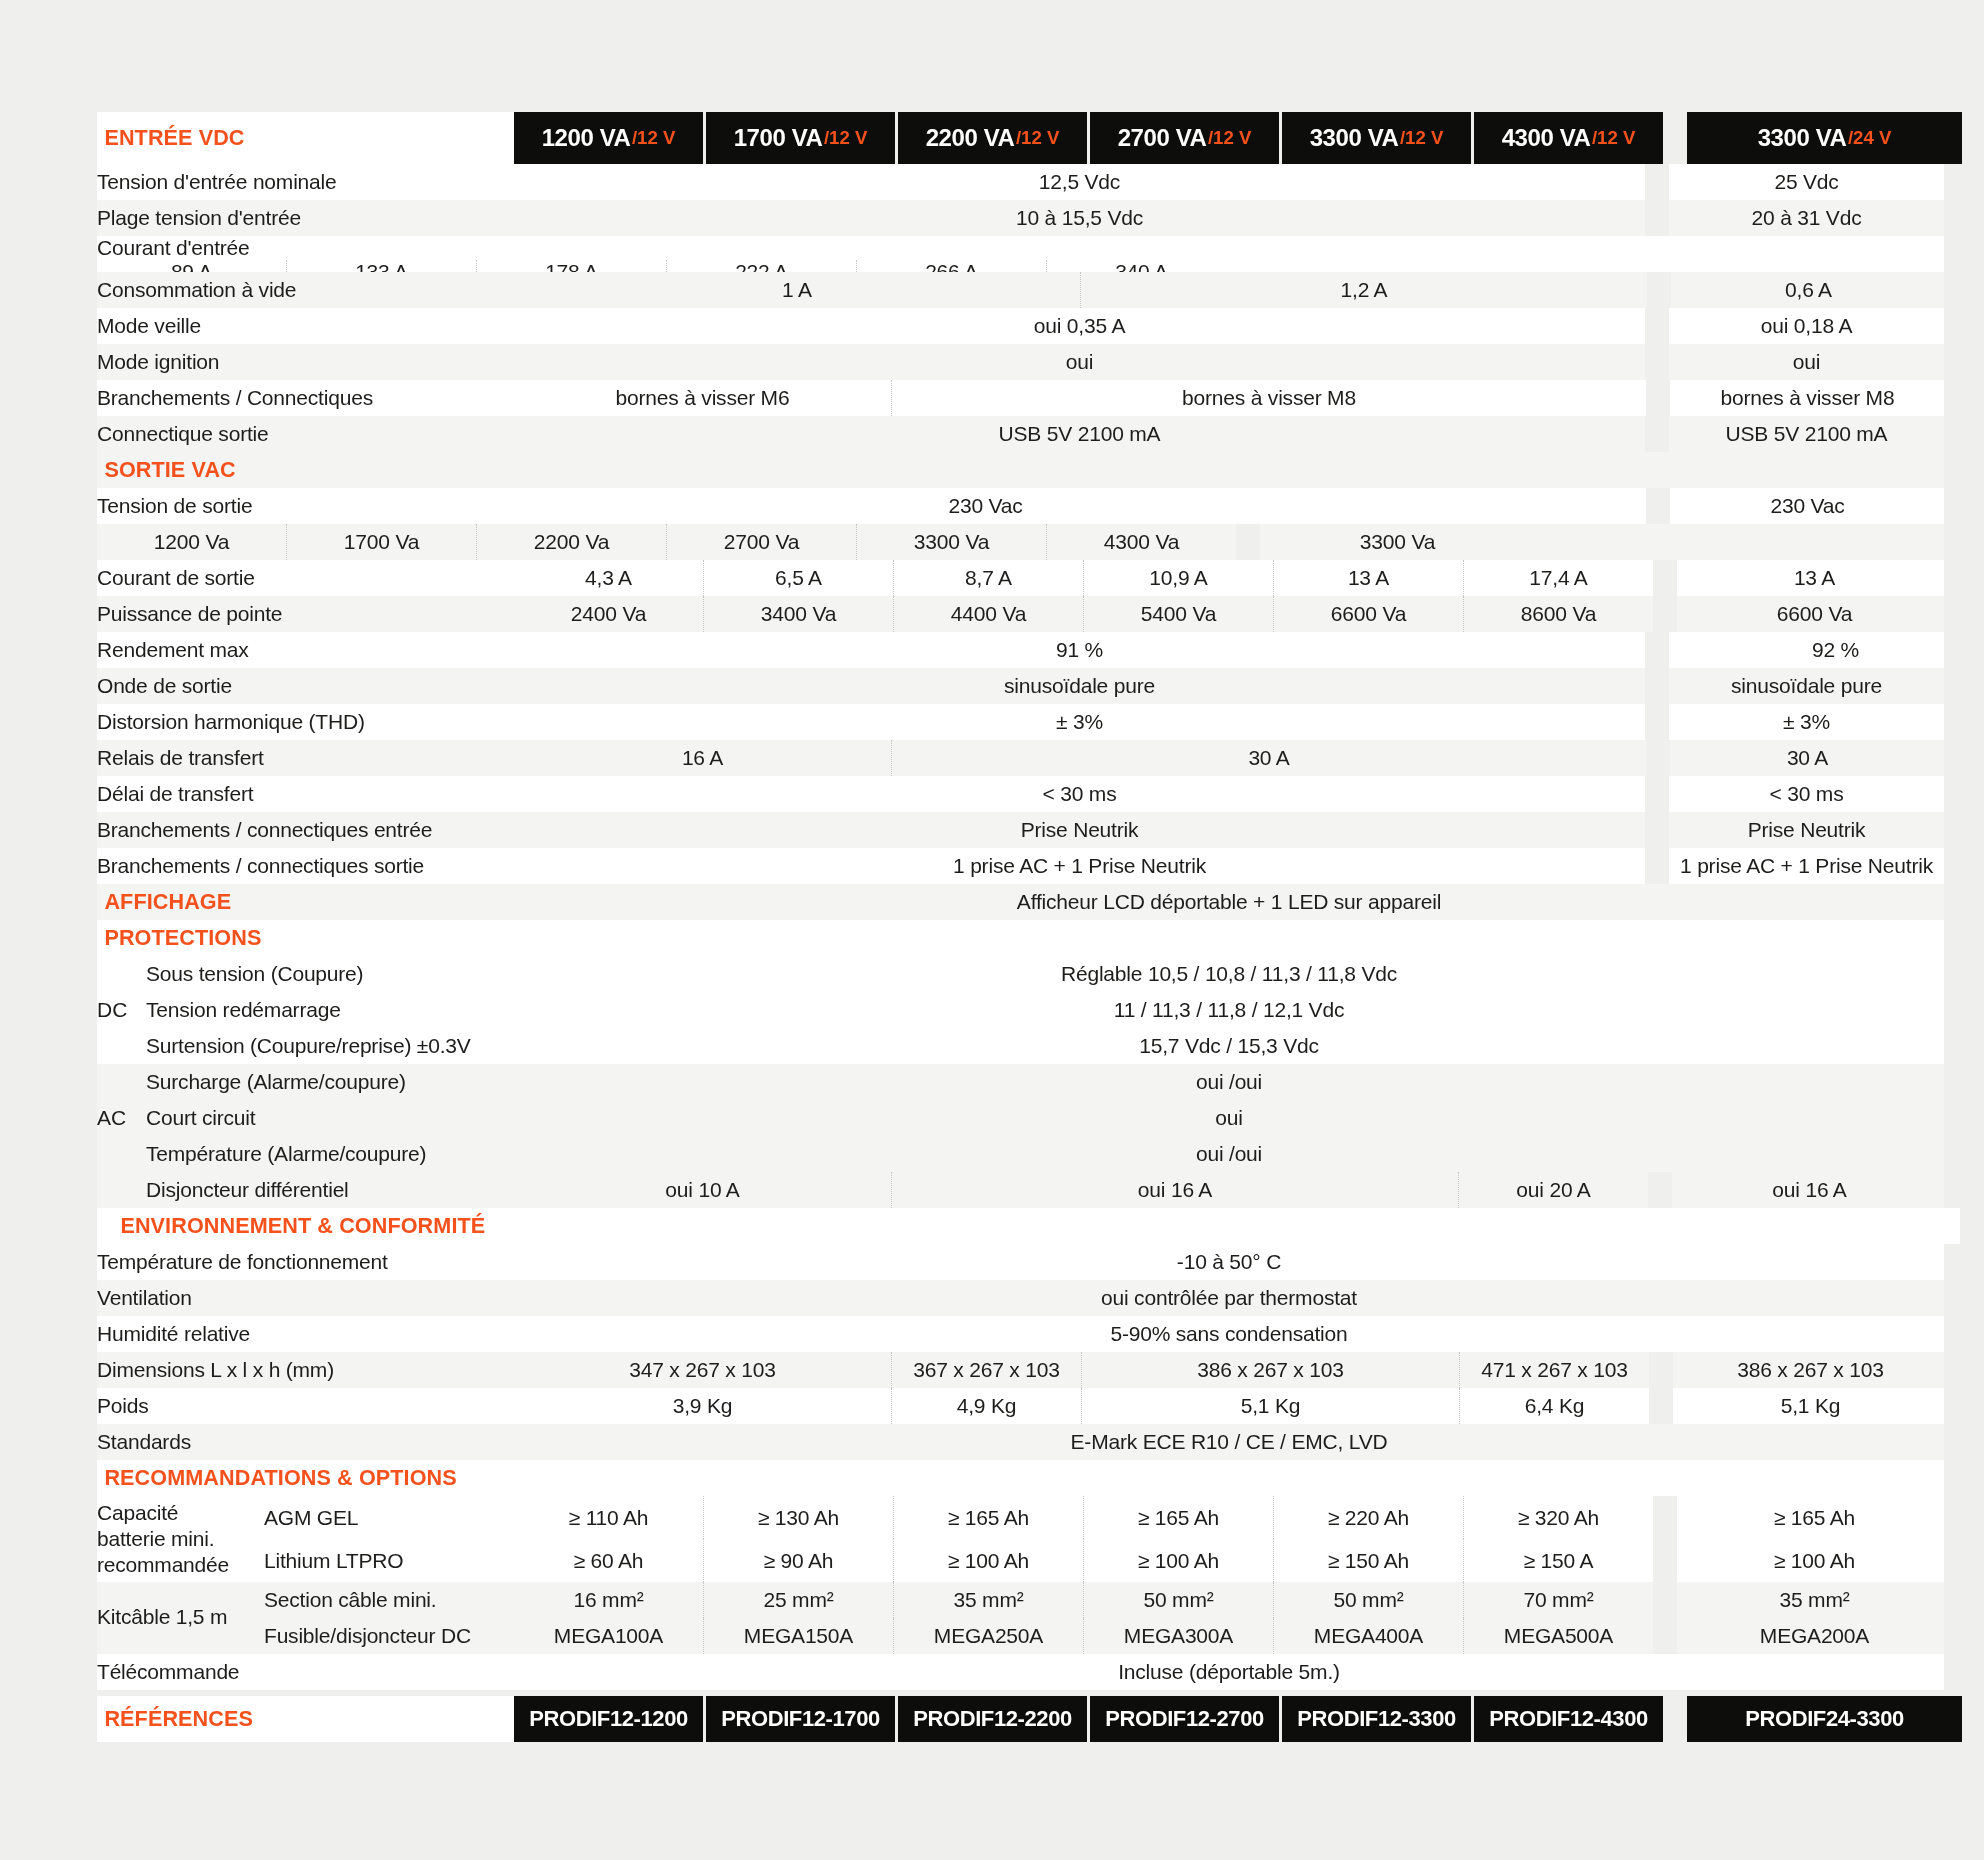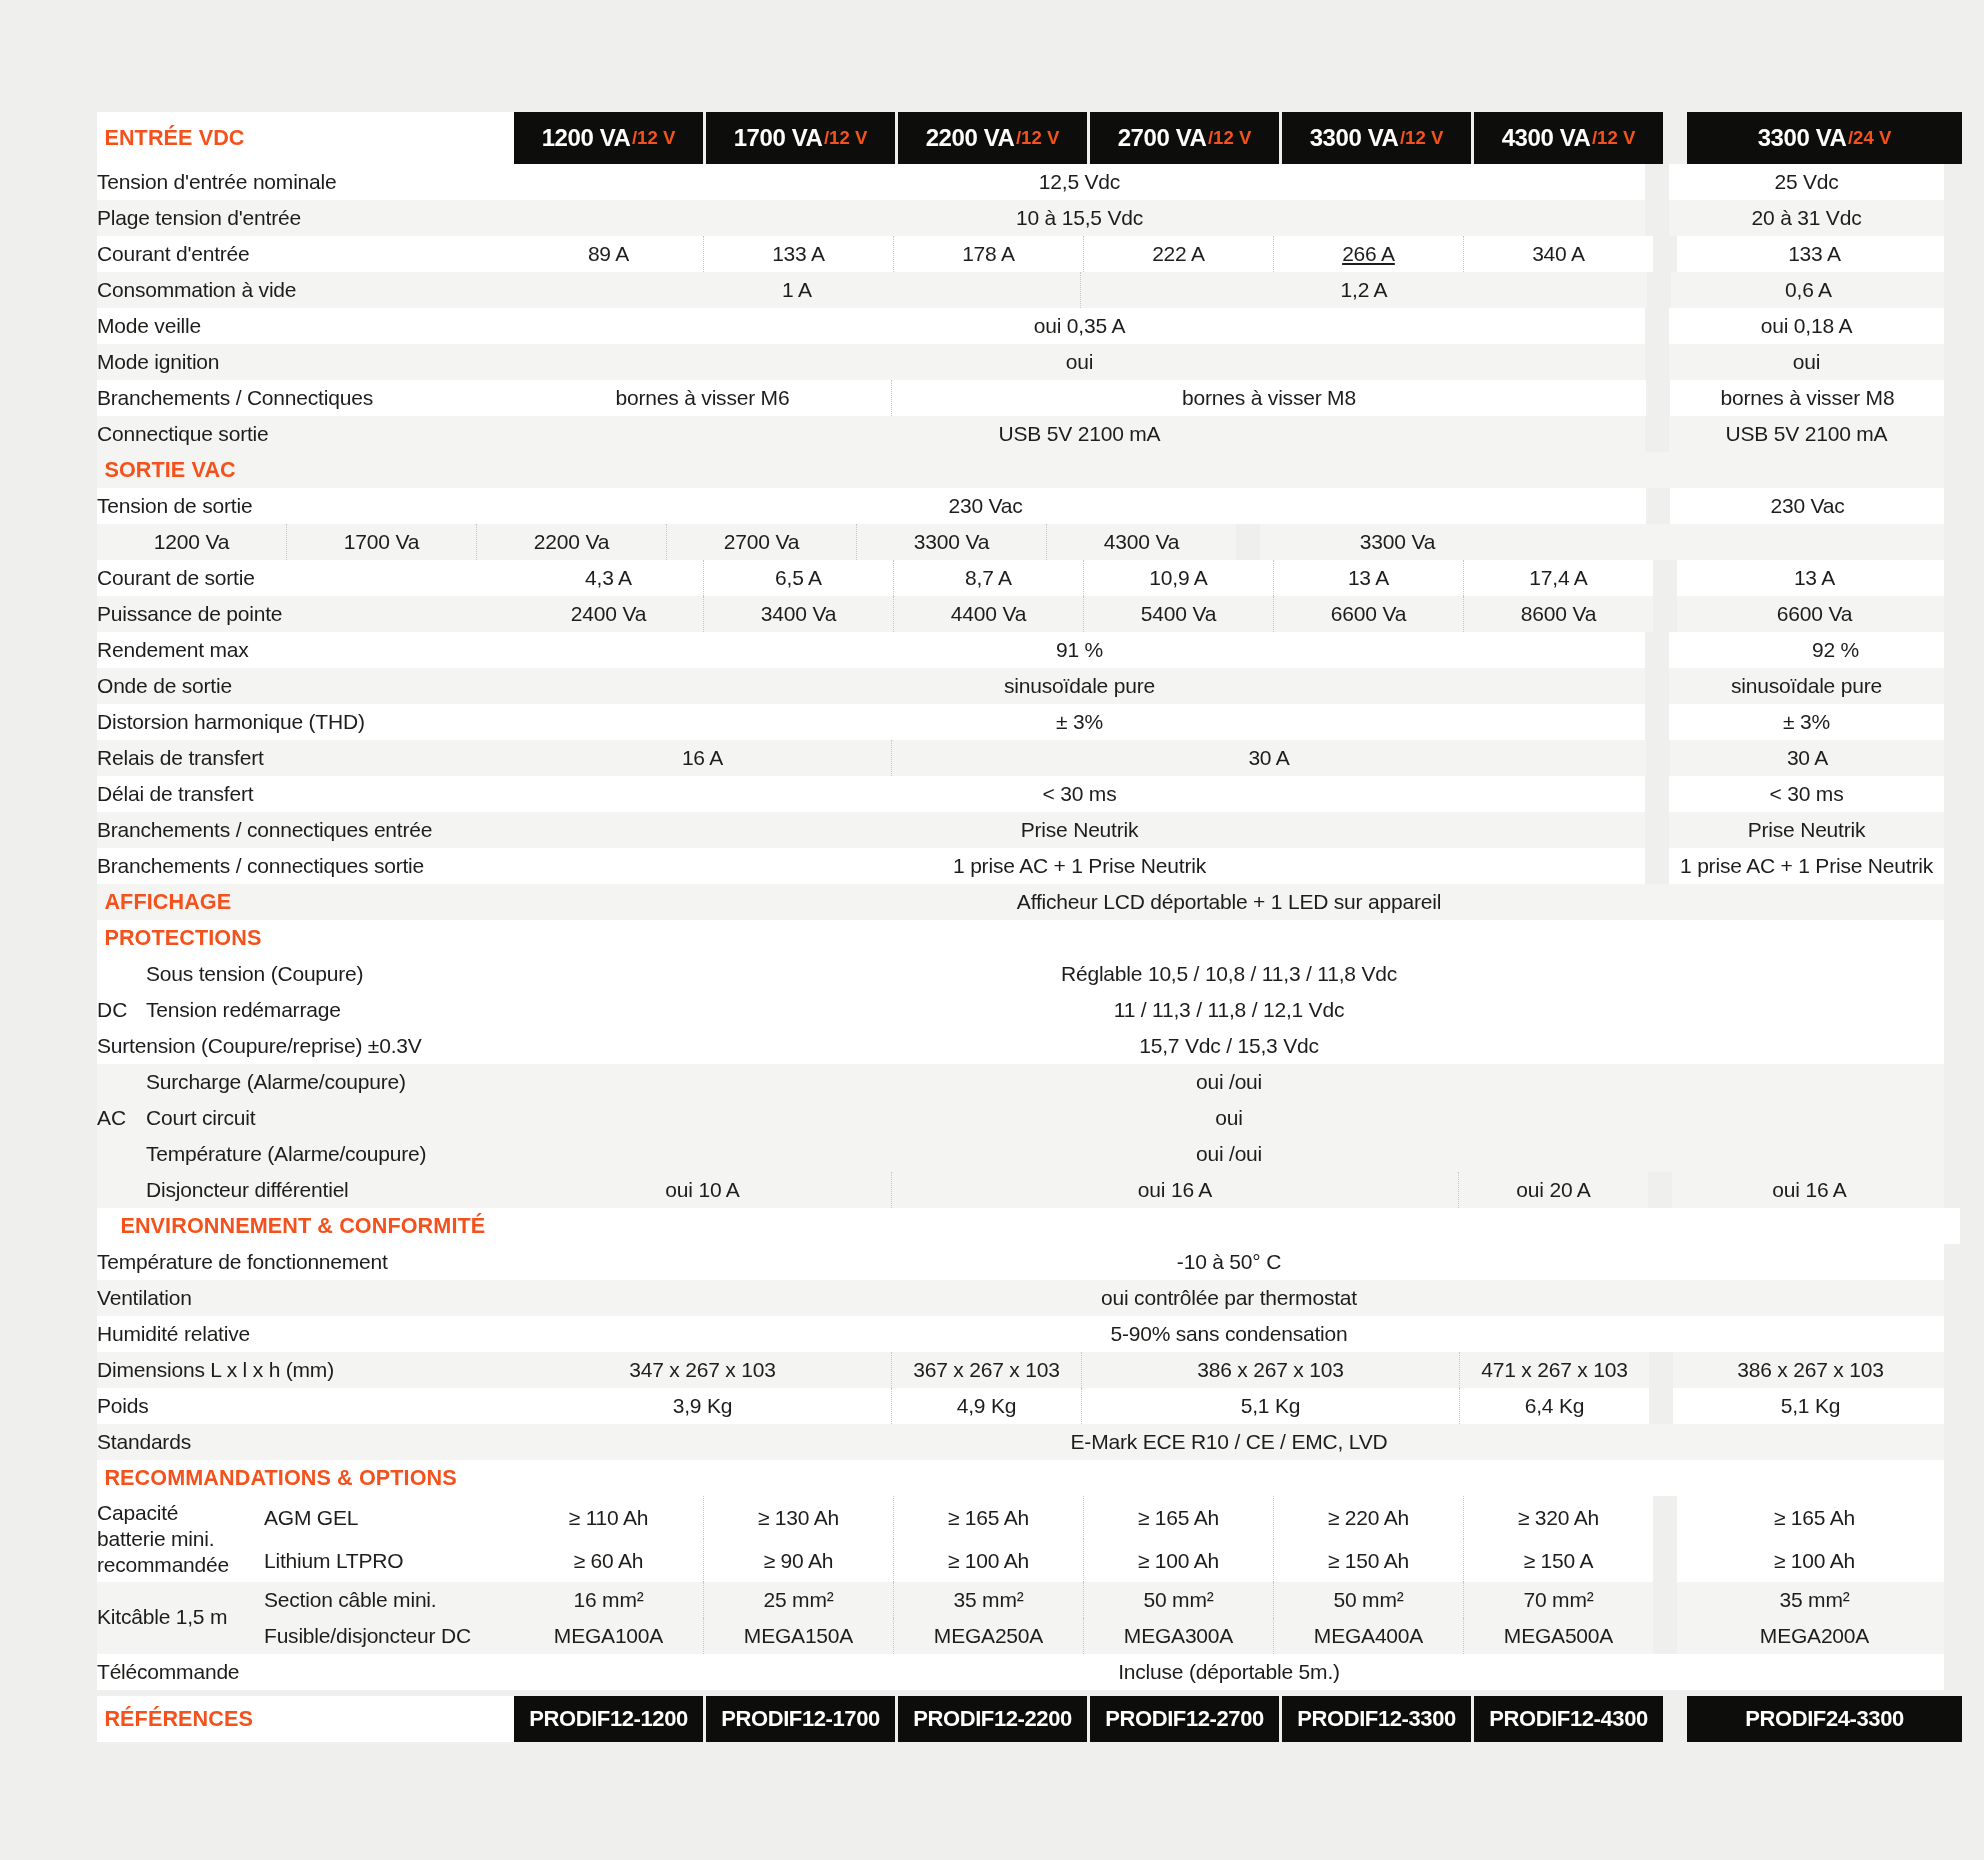--- a/index.html
+++ b/index.html
@@ -85,21 +85,21 @@
     <div class="row g" style="height: 36px;">
       <div class="lbl">
         <span class="row-label">Plage tension d'entrée</span>
       </div>
       <div class="cells">
         <div class="cell" style="width: 1131px;">10 à 15,5 Vdc</div>
       </div>
       <div class="gapcol"></div>
       <div class="cell" style="width: 275px;">20 à 31 Vdc</div>
     </div>
-    <div class="row w" style="height: 36px;">
+    <div class="row w" style="height: 36px; flex-direction: column;">
       <div class="lbl">
         <span class="row-label">Courant d'entrée</span>
       </div>
       <div class="cells">
         <div class="cell" style="width: 189px;">89 A</div>
         <div class="cell sep" style="width: 189px;">133 A</div>
         <div class="cell sep" style="width: 189px;">178 A</div>
         <div class="cell sep" style="width: 189px;">222 A</div>
         <div class="cell sep" style="width: 189px; text-decoration: underline;">266 A</div>
         <div class="cell sep" style="width: 189px;">340 A</div>
@@ -307,21 +307,21 @@
     </div>
     <div class="row w" style="height: 36px;">
       <div class="lbl">
         <span class="side-label">DC</span>
         <span class="row-label" style="padding-left: 49px;">Tension redémarrage</span>
       </div>
       <div class="cell" style="width: 1430px;">11 / 11,3 / 11,8 / 12,1 Vdc</div>
     </div>
     <div class="row w" style="height: 36px;">
       <div class="lbl">
-        <span class="row-label" style="">Surtension (Coupure/reprise) ±0.3V</span>
+        <span class="row-label" style="padding-left: 49px;">Surtension (Coupure/reprise) ±0.3V</span>
       </div>
       <div class="cell" style="width: 1430px;">15,7 Vdc / 15,3 Vdc</div>
     </div>
     <div class="row g" style="height: 36px;">
       <div class="lbl">
         <span class="row-label" style="padding-left: 49px;">Surcharge (Alarme/coupure)</span>
       </div>
       <div class="cell" style="width: 1430px;">oui /oui</div>
     </div>
     <div class="row g" style="height: 36px;">

